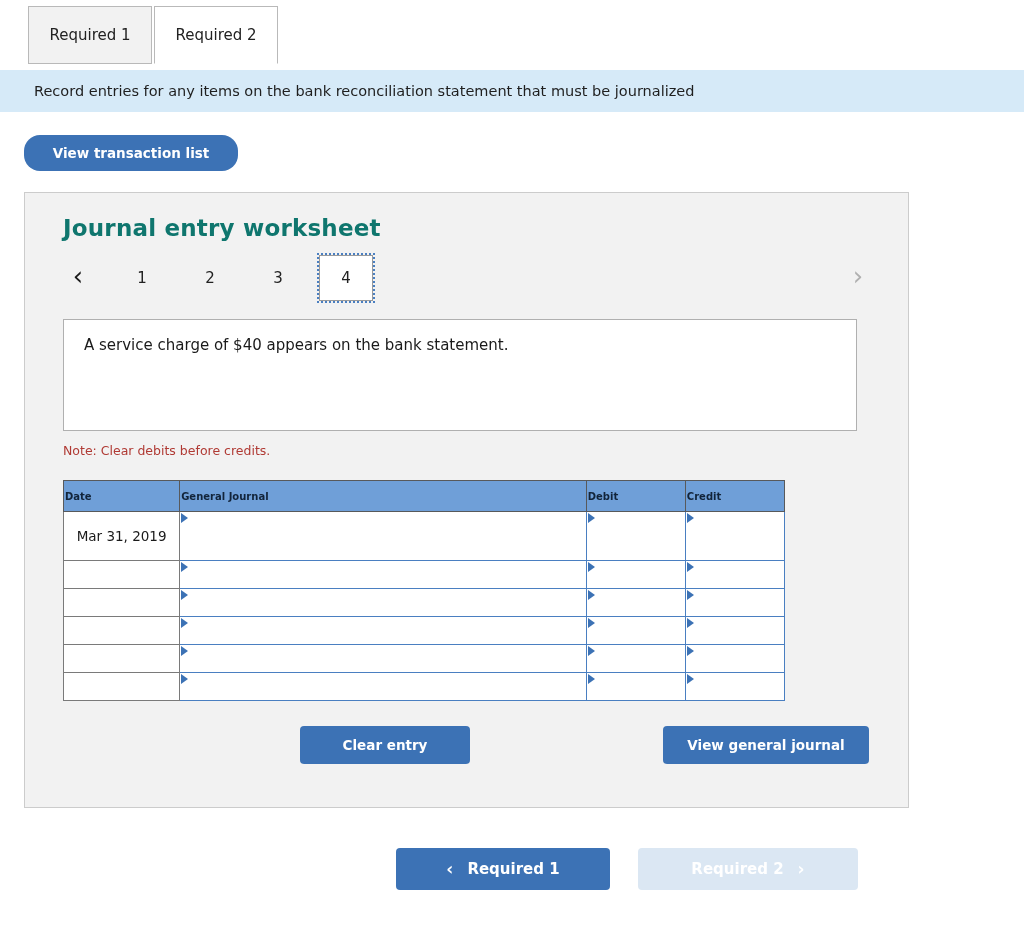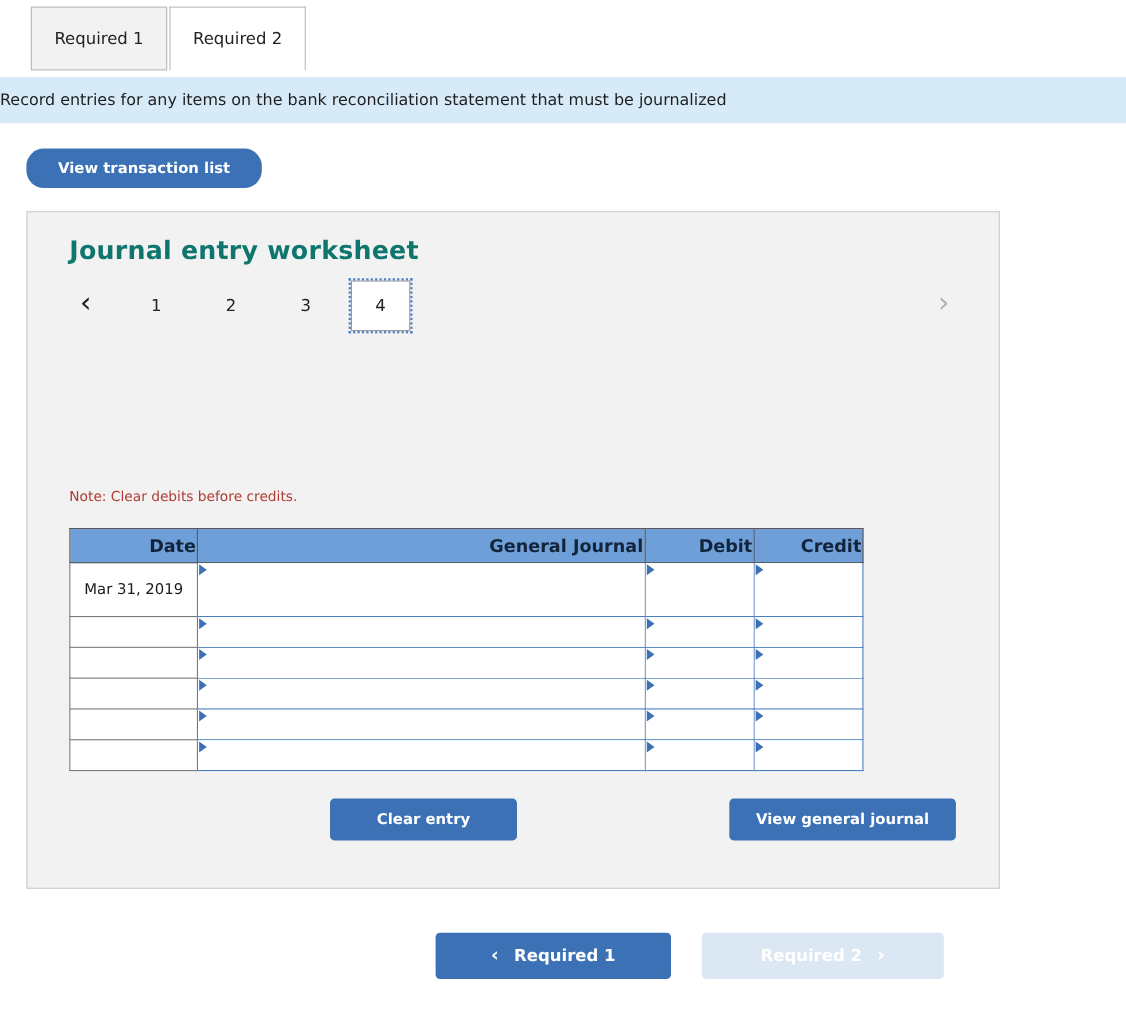--- a/index.html
+++ b/index.html
@@ -57,20 +57,21 @@
   
   .instruction-bar {
     position: absolute;
     left: 0;
     top: 70px;
     width: 1024px;
     height: 42px;
     background: #d6eaf8;
     display: flex;
     align-items: center;
+    padding-left: 34px;
     box-sizing: border-box;
     font-size: 14.5px;
     color: #1f1f1f;
   }
 
   
   .btn-blue {
     background: #3c72b5;
     color: #ffffff;
     border: none;
@@ -186,25 +187,25 @@
     left: 38px;
     top: 287px;
     width: 722px;
     border-collapse: collapse;
     table-layout: fixed;
     background: #ffffff;
   }
   .jtable th {
     background: #6f9fd8;
     color: #12243a;
-    font-size: 16px;
+    font-size: 10px;
     font-weight: bold;
     height: 28px;
     border: 1px solid #58595b;
-    text-align: right;
+    text-align: left;
   }
   .jtable td {
     border: 1px solid #7a7a7a;
     height: 27px;
     padding: 0;
     vertical-align: middle;
   }
   .col-date  { width: 116px; }
   .col-gj    { width: 406px; }
   .col-debit { width: 99px; }
@@ -324,20 +325,23 @@
 
   <div class="pager">
     <div class="pager-prev">‹</div>
     <div class="pager-page" style="left:52px;">1</div>
     <div class="pager-page" style="left:120px;">2</div>
     <div class="pager-page" style="left:188px;">3</div>
     <div class="pager-page current" style="left:256px;">4</div>
     <div class="pager-next">›</div>
   </div>
 
+  <div class="txn-box">
+    <span>A service charge of $40 appears on the bank statement.</span>
+  </div>
 
   <div class="note">Note: Clear debits before credits.</div>
 
   <table class="jtable">
     <colgroup>
       <col class="col-date">
         <col class="col-gj">
         <col class="col-debit">
         <col class="col-credit">
     </colgroup>

